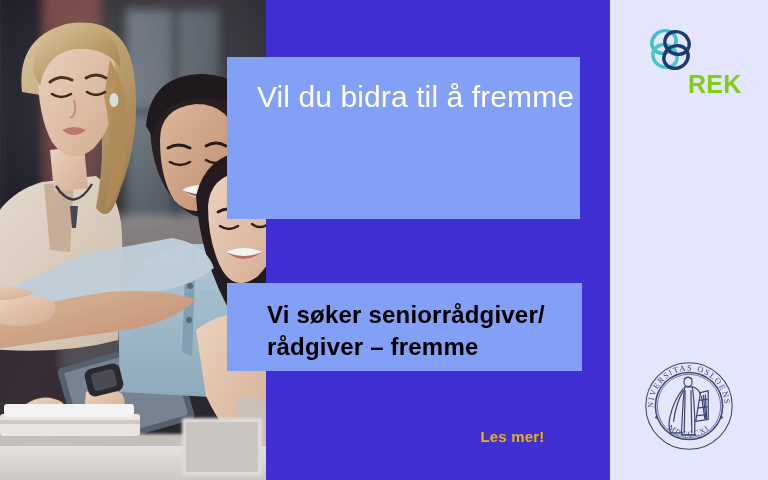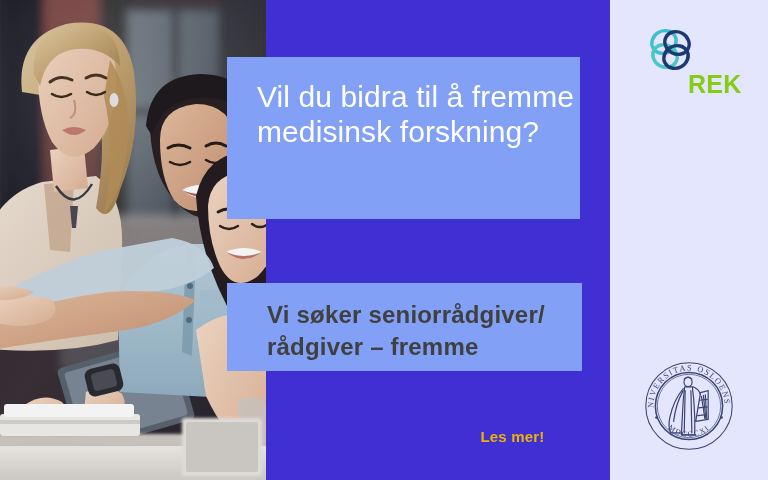--- a/index.html
+++ b/index.html
@@ -73,21 +73,21 @@
     white-space: nowrap;
   }
   .panel-subhead {
     left: 227px;
     top: 283px;
     width: 355px;
     height: 88px;
     padding: 16px 20px 0 40px;
   }
   .panel-subhead .line {
-    color: #404040;
+    color: #000000;
     font-size: 24px;
     line-height: 32px;
     font-weight: 700;
     letter-spacing: 0.2px;
     white-space: nowrap;
   }
 
   
   .cta {
     position: absolute;
@@ -308,21 +308,20 @@
       <rect x="0" y="0" width="266" height="480" fill="#1a1430" opacity="0.05"></rect>
     </svg>
   </div>
 
   <div class="purple-field"></div>
 
   <div class="right-col"></div>
 
   <div class="panel panel-headline">
     <div class="line">Vil du bidra til å fremme</div>
-    <div class="line">medisinsk forskning?</div>
   </div>
 
   <div class="panel panel-subhead">
     <div class="line">Vi søker seniorrådgiver/</div>
     <div class="line">rådgiver – fremme</div>
   </div>
 
   <div class="cta">Les mer!</div>
 
   <div class="rek-logo">

